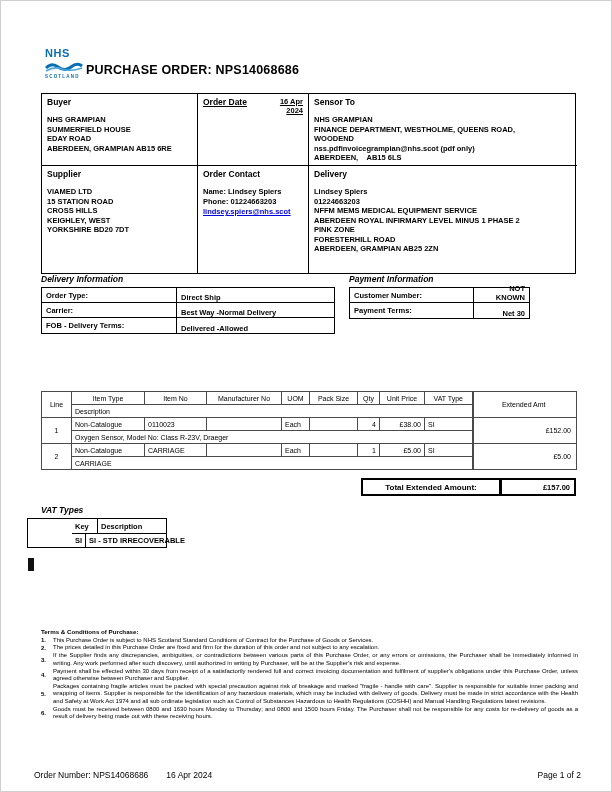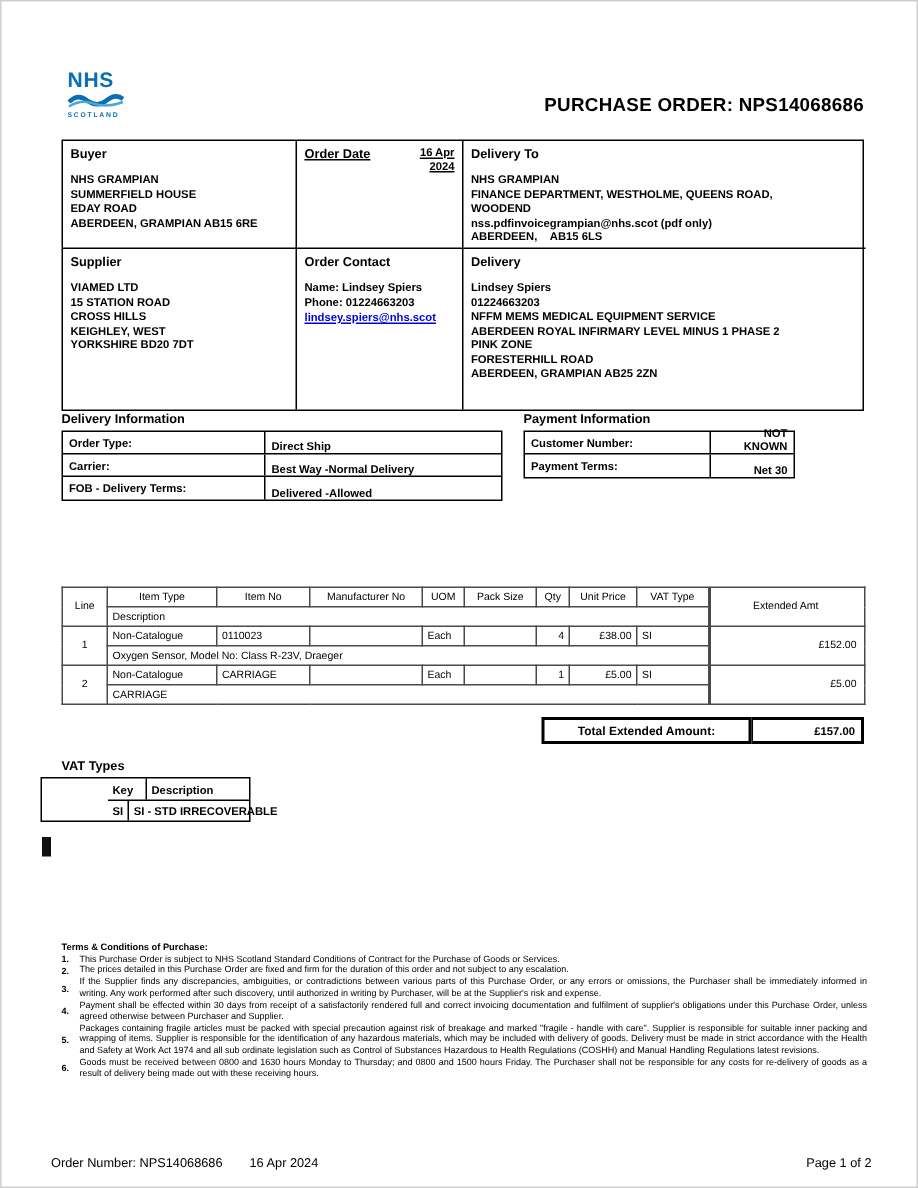--- a/index.html
+++ b/index.html
@@ -6,48 +6,48 @@
   html,body { background:#e8e8e8; }
   .page {
     position:relative; width:612px; height:792px; margin:0 auto;
     background:#ffffff; overflow:hidden;
     font-family:"Liberation Sans", sans-serif; color:#000;
     border:1px solid #cfcfcf;
   }
 
   
   .logo { position:absolute; left:44px; top:45px; width:46px; }
-  .logo-nhs { font-size:14px; font-weight:bold; color:#0a6eb4; letter-spacing:0.5px; line-height:14px; }
+  .logo-nhs { font-size:11px; font-weight:bold; color:#0a6eb4; letter-spacing:0.5px; line-height:14px; }
   .logo-wave { display:block; margin-top:1px; }
   .logo-scotland { font-size:4.5px; font-weight:bold; color:#0a6eb4; letter-spacing:1.2px; margin-top:1px; }
 
   
   .po-title {
     position:absolute; left:85px; top:62px; width:490px;
-    text-align:right; font-size:12.5px; font-weight:bold; letter-spacing:0.2px;
+    text-align:left; font-size:12.5px; font-weight:bold; letter-spacing:0.2px;
   }
 
   
   .top-table {
     position:absolute; left:40px; top:92px; width:535px;
     display:grid; grid-template-columns:156px 111px 268px; grid-template-rows:72px 107px;
     border:1.5px solid #000;
   }
   .tcell { border-right:1.5px solid #000; border-bottom:1.5px solid #000; padding:3px 5px; overflow:hidden; }
   .tcell.last-col { border-right:none; }
   .tcell.last-row { border-bottom:none; }
   .box-head { font-size:8.5px; font-weight:bold; margin-bottom:8px; }
   .addr-line { font-size:7.5px; font-weight:bold; line-height:9.5px; white-space:nowrap; }
   .od-cell { display:flex; justify-content:space-between;text-decoration:underline; }
   .od-value { width:36px; text-align:right; font-size:7.5px; font-weight:bold; line-height:9px; }
   .contact-line { font-size:7.5px; font-weight:bold; line-height:10px; white-space:nowrap; }
   .email-link { color:#0000dd; text-decoration:underline; }
 
   
-  .section-head { position:absolute; font-size:8.5px; font-weight:bold; }
+  .section-head { position:absolute; font-size:8.5px; font-weight:bold;font-style:italic; }
   .info-table { position:absolute; border:1.5px solid #000; }
   .info-row { display:flex; border-bottom:1.5px solid #000; height:15px; align-items:flex-end; }
   .info-row:last-child { border-bottom:none; }
   .info-label { border-right:1.5px solid #000; height:100%; display:flex; align-items:center;
                 padding:0 4px; font-size:7.5px; font-weight:bold; }
   .info-value { flex:1; padding:0 4px; font-size:7.5px; font-weight:bold; }
   .dinfo { left:40px; top:286px; width:294px; }
   .dinfo .info-label { width:135px; }
   .pinfo { left:348px; top:286px; width:181px; }
   .pinfo .info-label { width:124px; }
@@ -121,21 +121,21 @@
       <div class="addr-line">EDAY ROAD</div>
       <div class="addr-line">ABERDEEN, GRAMPIAN AB15 6RE</div>
     </div>
 
     <div class="tcell od-cell">
       <div class="box-head">Order Date</div>
       <div class="od-value">16 Apr 2024</div>
     </div>
 
     <div class="tcell last-col">
-      <div class="box-head">Delivery To</div>
+      <div class="box-head">Sensor To</div>
       <div class="addr-line">NHS GRAMPIAN</div>
       <div class="addr-line">FINANCE DEPARTMENT, WESTHOLME, QUEENS ROAD,</div>
       <div class="addr-line">WOODEND</div>
       <div class="addr-line">nss.pdfinvoicegrampian@nhs.scot (pdf only)</div>
       <div class="addr-line">ABERDEEN,&nbsp;&nbsp;&nbsp;&nbsp;AB15 6LS</div>
     </div>
 
     <div class="tcell last-row">
       <div class="box-head">Supplier</div>
       <div class="addr-line">VIAMED LTD</div>

